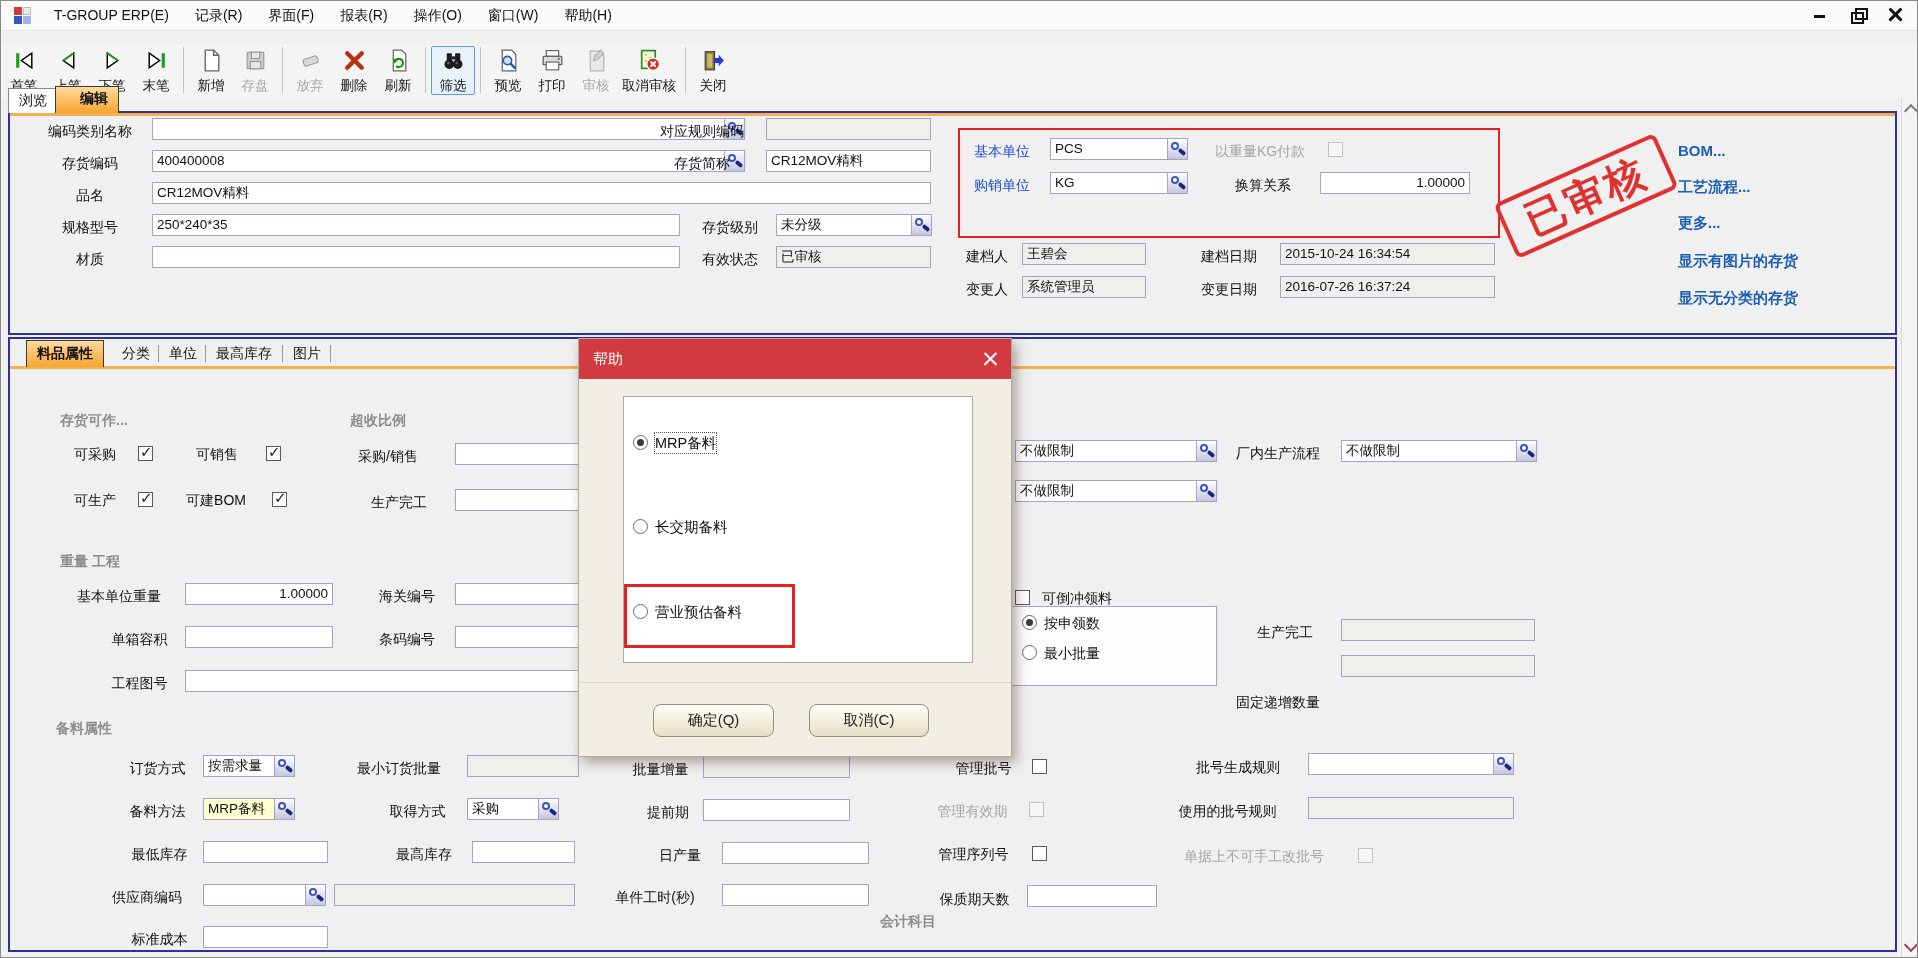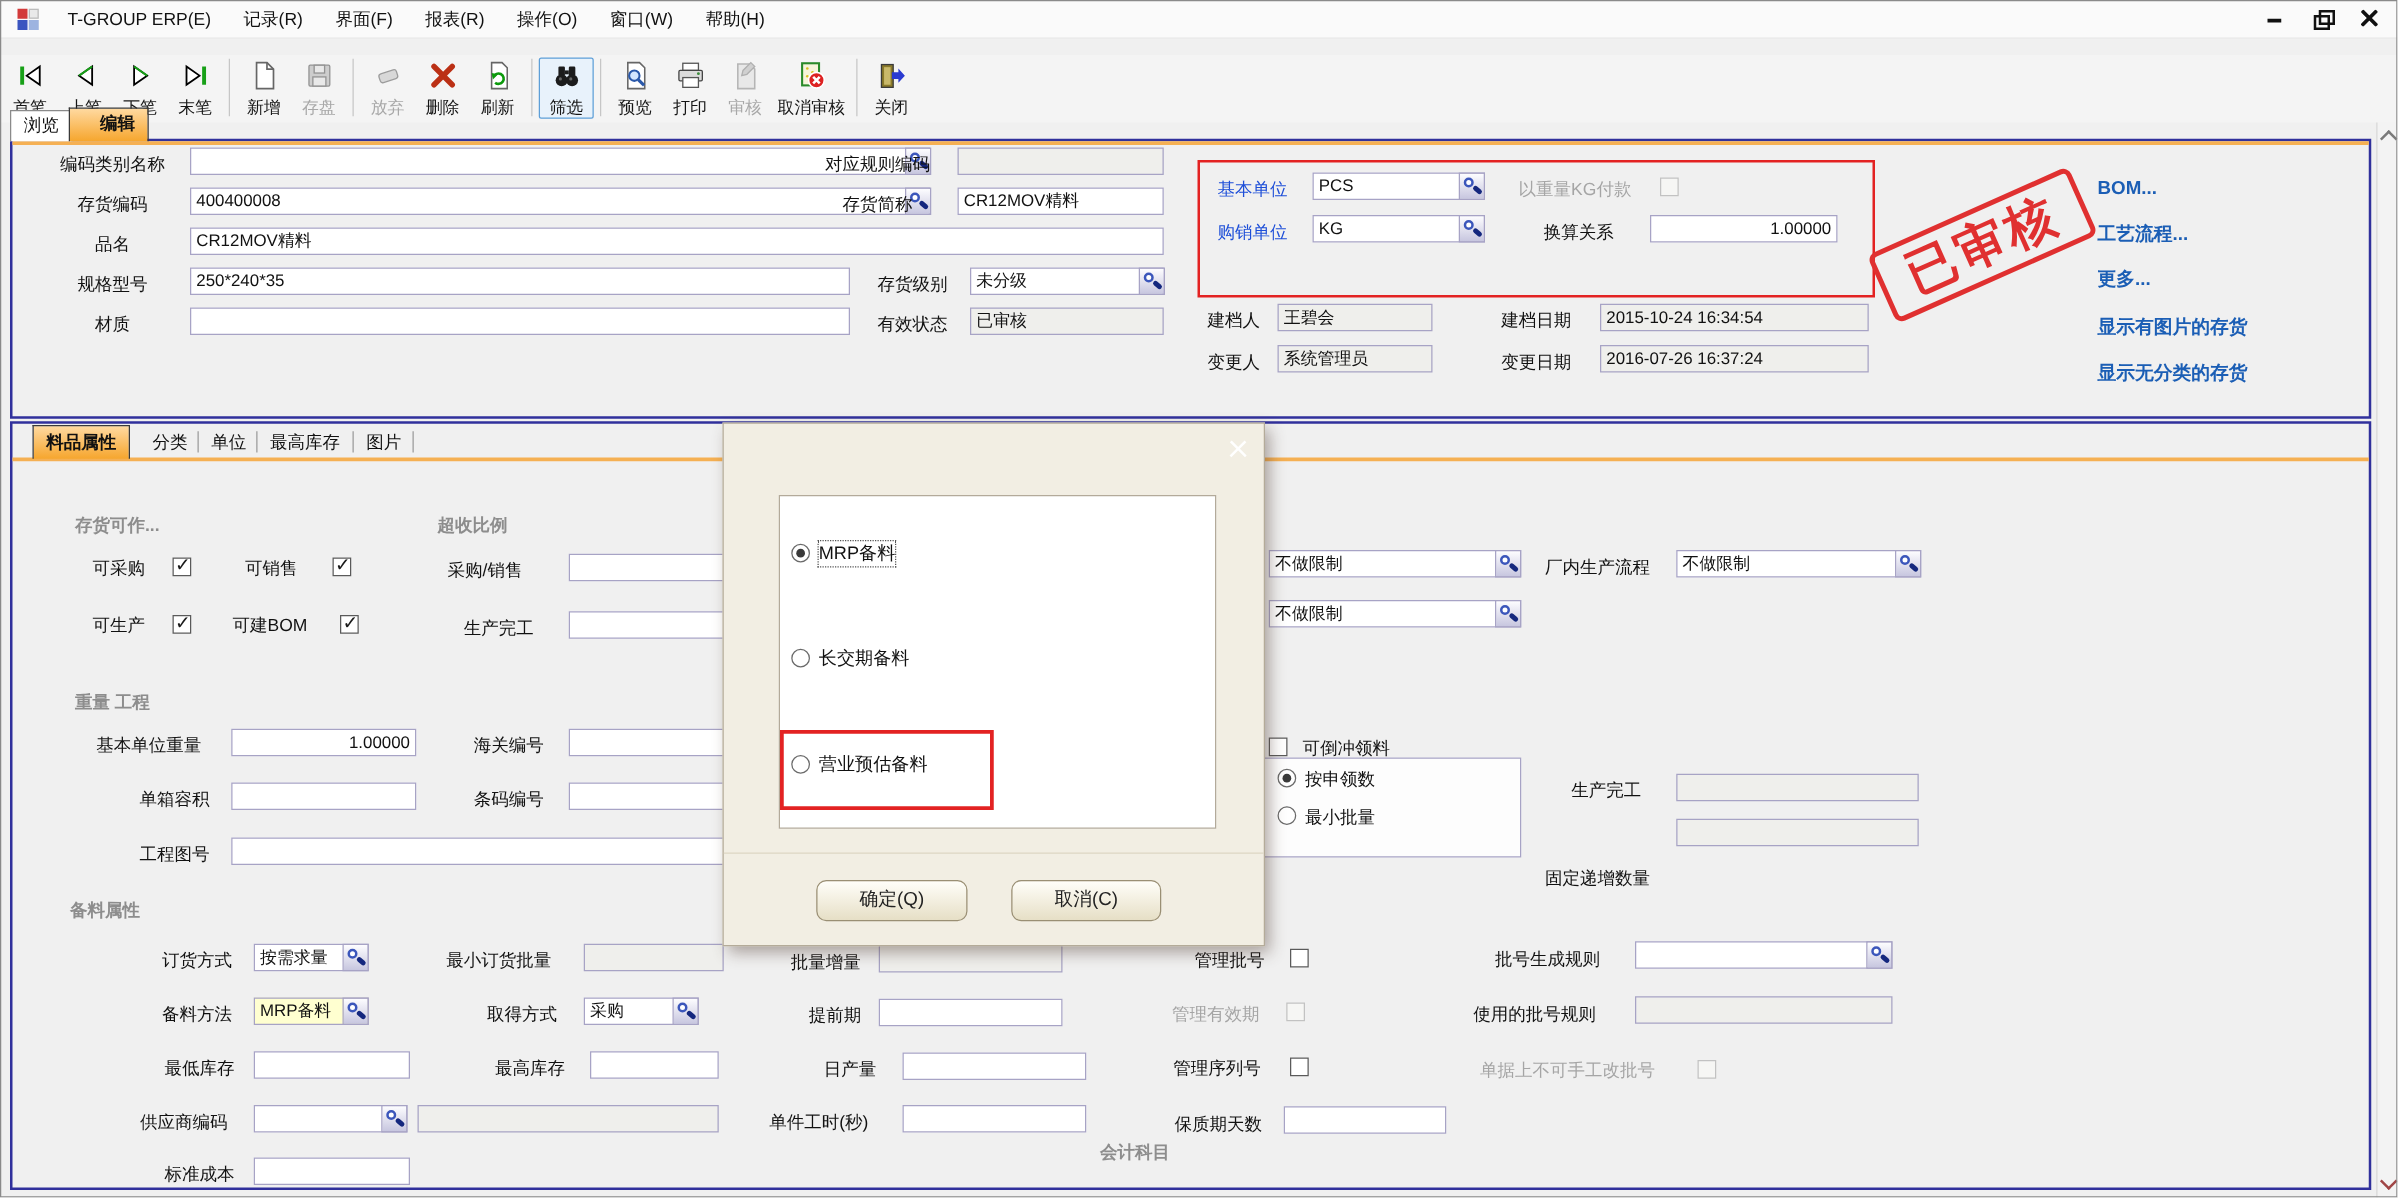--- a/index.html
+++ b/index.html
@@ -404,20 +404,21 @@
 <div class="lbl" style="left:595px;top:886px;width:120px;">单件工时(秒)</div>
 <div class="fld" style="left:722px;top:884px;width:147px;"></div>
 <div class="lbl" style="left:926px;top:888px;width:97px;">保质期天数</div>
 <div class="fld" style="left:1027px;top:885px;width:130px;"></div>
 
 <div class="lbl" style="left:123px;top:928px;width:73px;">标准成本</div>
 <div class="fld" style="left:203px;top:926px;width:125px;"></div>
 <div class="hdr" style="left:880px;top:913px;">会计科目</div>
 
 <div class="dlg">
+  <div class="dlg-title">帮助</div>
   <span class="dlg-x"></span>
   <div class="dlg-list"></div>
   <div class="rad on" style="left:54px;top:96px;"></div>
   <div class="dlg-opt focus" style="left:76px;top:94px;">MRP备料</div>
   <div class="rad" style="left:54px;top:180px;"></div>
   <div class="dlg-opt" style="left:76px;top:178px;">长交期备料</div>
   <div class="rad" style="left:54px;top:265px;"></div>
   <div class="dlg-opt" style="left:76px;top:263px;">营业预估备料</div>
   <div class="dlg-red"></div>
   <div class="dlg-foot"></div>

